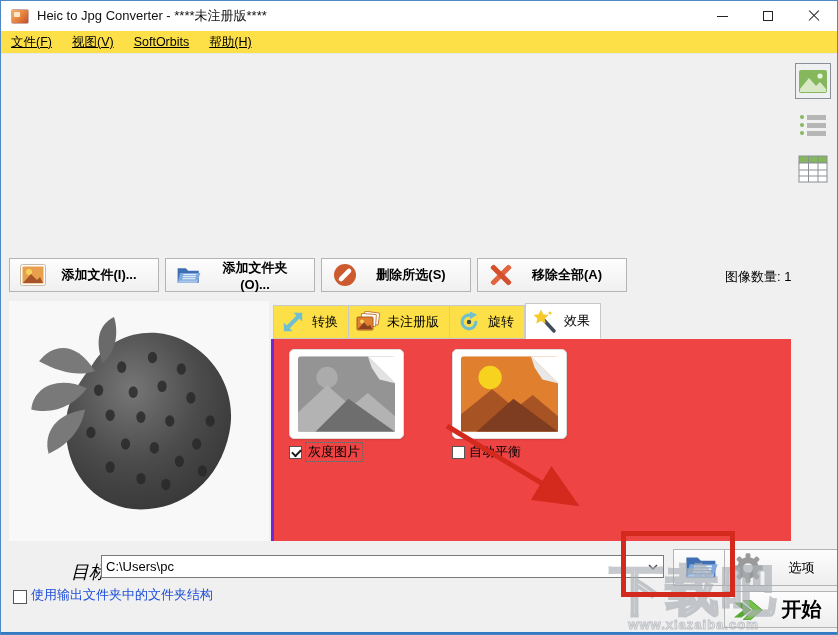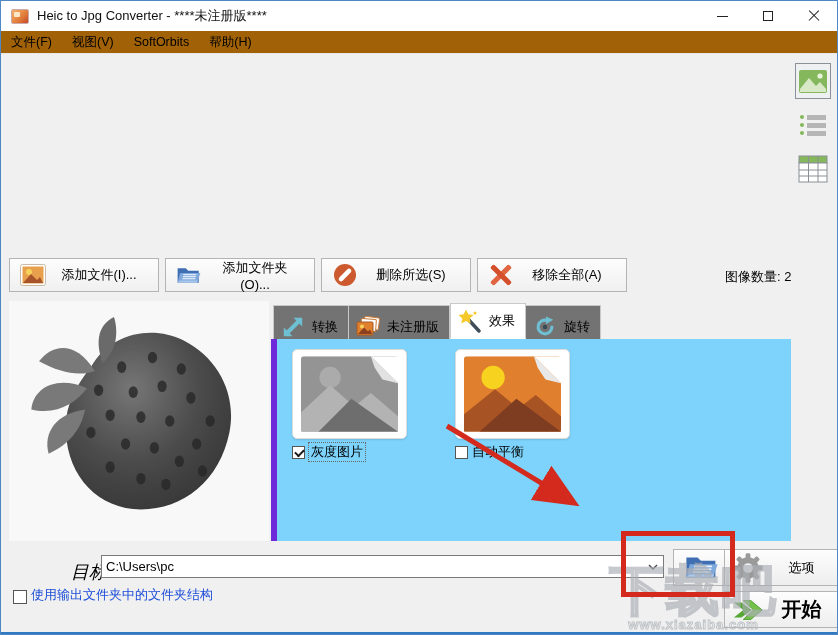--- a/index.html
+++ b/index.html
@@ -15,58 +15,58 @@
   .win-controls { position:absolute; right:0; top:0; height:30px; display:flex; }
   .win-btn { width:46px; height:30px; display:flex; align-items:center; justify-content:center; }
   .glyph-min { width:11px; height:1px; background:#222; display:block; }
   .glyph-max { width:10px; height:10px; border:1px solid #222; display:block; }
   .glyph-close { position:relative; width:12px; height:12px; display:block; }
   .glyph-close::before,.glyph-close::after { content:""; position:absolute; left:-1px; top:5px; width:14px; height:1.4px; background:#222; }
   .glyph-close::before { transform:rotate(45deg); }
   .glyph-close::after { transform:rotate(-45deg); }
 
   
-  .menubar { position:absolute; left:0; top:30px; width:100%; height:23px; background:#a16207; display:flex; align-items:center; border-bottom:1px solid #e8e8e8; }
+  .menubar { position:absolute; left:0; top:30px; width:100%; height:23px; background:#fde047; display:flex; align-items:center; border-bottom:1px solid #e8e8e8;text-decoration:underline; }
   .menu-item { font-size:12.5px; color:#000; padding:3px 10px; }
 
   
   .file-panel { position:absolute; left:8px; top:60px; width:782px; height:188px; background:#fff; border:1px solid #a3aab2; }
   .thumb-item { position:absolute; left:6px; top:5px; width:120px; height:120px; }
   .thumb-sel { width:118px; height:97px; background:#fff;
     background-image:radial-gradient(circle,#2f99a8 1px,transparent 1.1px);
     background-size:4px 4px; position:relative; }
   .thumb-sel svg { position:absolute; left:8px; top:3px; }
   .thumb-name { margin-top:4px; font-size:12px; color:#000; background:#fff; display:inline-block; padding:0 1px; }
 
   
   .view-strip { position:absolute; right:4px; top:62px; width:40px; }
   .vm-btn { width:36px; height:36px; margin:0 auto 8px auto; display:flex; align-items:center; justify-content:center; }
   .vm-btn.selected { border:1px solid #8b9198; background:#eef0f2; }
   .list-icon .row { display:flex; align-items:center; margin:3px 0; }
   .list-icon .dot { width:4px; height:4px; border-radius:50%; background:#85b85c; margin-right:3px; }
   .list-icon .bar { width:19px; height:5px; background:#b6b6b6; }
 
   
-  .toolbar-btn { position:absolute; top:257px; height:34px; width:150px; background:linear-gradient(#fdfdfd,#f0f0f0); border:1px solid #b4b4b4; display:flex; align-items:center; font-size:13px; color:#000; }
+  .toolbar-btn { position:absolute; top:257px; height:34px; width:150px; background:linear-gradient(#fdfdfd,#f0f0f0); border:1px solid #b4b4b4; display:flex; align-items:center; font-size:13px; color:#000;font-weight:bold; }
   .toolbar-btn .ticon { width:26px; height:24px; margin:0 12px 0 10px; display:flex; align-items:center; justify-content:center; }
   .toolbar-btn .tlabel { flex:1; text-align:center; margin-right:18px; }
   .count-label { position:absolute; left:724px; top:267px; font-size:13px; color:#000; }
 
   
   .preview { position:absolute; left:8px; top:300px; width:260px; height:240px; background:#f8f8f8; }
   .preview svg { position:absolute; left:5px; top:8px; }
   .grayed { filter:saturate(0) brightness(0.88) contrast(1.08); }
 
   
   .tabbar { position:absolute; left:272px; top:302px; height:36px; display:flex; }
-  .tab { height:43px; margin-top:2px; border:1px solid #c9c9c9; border-left-width:0; background:#737373; display:flex; align-items:center; padding:0 10px 0 6px; font-size:13px; color:#000; }
+  .tab { height:34px; margin-top:2px; border:1px solid #c9c9c9; border-left-width:0; background:#fde047; display:flex; align-items:center; padding:0 10px 0 6px; font-size:13px; color:#000; }
   .tab:first-child { border-left-width:1px; }
   .tab.active { background:#fff; height:36px; margin-top:0; border-bottom-color:#fff; border-left-width:1px; }
   .tab .ticon { width:26px; height:24px; margin-right:6px; display:flex; align-items:center; justify-content:center; }
-  .tab-content { position:absolute; left:270px; top:338px; width:520px; height:202px; background:#7dd3fc; border-left:6px solid #6d28d9; }
+  .tab-content { position:absolute; left:270px; top:338px; width:520px; height:202px; background:#ef4444; border-left:3px solid #6d28d9; }
 
   
   .fx-card { position:absolute; top:10px; width:115px; height:90px; background:#fff; border:1px solid #dcdcdc; border-radius:5px; box-shadow:0 1px 2px rgba(0,0,0,.12); display:flex; align-items:center; justify-content:center; }
   .fx-check-row { position:absolute; top:104px; display:flex; align-items:center; font-size:13px; color:#000; }
   .cbx { width:13px; height:13px; background:#fff; border:1px solid #555; margin-right:4px; position:relative; flex:0 0 13px; }
   .cbx.checked::after { content:""; position:absolute; left:2px; top:2px; width:7px; height:4px; border-left:2px solid #1a1a1a; border-bottom:2px solid #1a1a1a; transform:rotate(-45deg); }
   .focus-dotted { outline:1px dotted #666; padding:0 2px; }
 
   
   .dest-label { position:absolute; left:70px; top:559px; font-size:18px; color:#000;font-style:italic; }
@@ -277,21 +277,21 @@
   <div class="toolbar-btn" style="left:476px">
     <span class="ticon">
       <svg width="24" height="24" viewBox="0 0 24 24">
         <rect x="9.4" y="-1" width="5.2" height="26" rx="2" fill="#e06540" transform="rotate(45 12 12)"></rect>
         <rect x="9.4" y="-1" width="5.2" height="26" rx="2" fill="#d4502c" transform="rotate(-45 12 12)"></rect>
       </svg>
     </span>
     <span class="tlabel">移除全部(A)</span>
   </div>
 
-  <span class="count-label">图像数量: 2</span>
+  <span class="count-label">图像数量: 1</span>
 
   <div class="preview">
     <svg class="grayed" width="250" height="222" viewBox="0 0 130 115">
         <use href="#strawberry"></use>
       </svg>
   </div>
 
   <div class="tabbar">
     <div class="tab">
       <span class="ticon">
@@ -308,39 +308,39 @@
         <svg width="26" height="22" viewBox="0 0 26 22">
           <rect x="9" y="1" width="15" height="12" rx="1" fill="#fff" stroke="#c87b3a" transform="rotate(8 16 7)"></rect>
           <rect x="6" y="3" width="15" height="12" rx="1" fill="#fff" stroke="#c87b3a" transform="rotate(4 13 9)"></rect>
           <rect x="2" y="6" width="16" height="13" rx="1" fill="#e0802e" stroke="#a85a22"></rect>
           <circle cx="7" cy="10.5" r="2" fill="#f6d35a"></circle>
           <path d="M3,18 L9,11.5 L13,15.5 L15,13.5 L17,18 Z" fill="#8c4020"></path>
         </svg>
       </span>
       <span>未注册版</span>
     </div>
+    <div class="tab">
+      <span class="ticon">
+        <svg width="22" height="22" viewBox="0 0 24 24">
+          <path d="M19.5,12 A7.5,7.5 0 1 1 14.5,4.9" fill="none" stroke="#6fbfd2" stroke-width="3.4" stroke-linecap="round"></path>
+          <polygon points="13,0.5 21,4 13,9" fill="#6fbfd2"></polygon>
+          <circle cx="12" cy="12" r="2.4" fill="#3a4a55"></circle>
+        </svg>
+      </span>
+      <span>旋转</span>
+    </div>
     <div class="tab active">
       <span class="ticon">
         <svg width="24" height="24" viewBox="0 0 24 24">
           <line x1="9" y1="9" x2="21" y2="22" stroke="#3f4c59" stroke-width="3.4" stroke-linecap="round"></line>
           <polygon points="8,0.5 10.3,5.2 15.5,5.9 11.7,9.4 12.7,14.5 8,12 3.3,14.5 4.3,9.4 0.5,5.9 5.7,5.2" fill="#f6c92a"></polygon>
           <circle cx="17" cy="4" r="1.5" fill="#f6c92a"></circle>
         </svg>
       </span>
       <span>效果</span>
-    </div>
-    <div class="tab">
-      <span class="ticon">
-        <svg width="22" height="22" viewBox="0 0 24 24">
-          <path d="M19.5,12 A7.5,7.5 0 1 1 14.5,4.9" fill="none" stroke="#6fbfd2" stroke-width="3.4" stroke-linecap="round"></path>
-          <polygon points="13,0.5 21,4 13,9" fill="#6fbfd2"></polygon>
-          <circle cx="12" cy="12" r="2.4" fill="#3a4a55"></circle>
-        </svg>
-      </span>
-      <span>旋转</span>
     </div>
   </div>
 
   <div class="tab-content">
     <div class="fx-card" style="left:15px">
       <svg width="97" height="76" viewBox="0 0 100 78">
           <use href="#landscape-gray"></use>
         </svg>
     </div>
     <div class="fx-card" style="left:178px">

